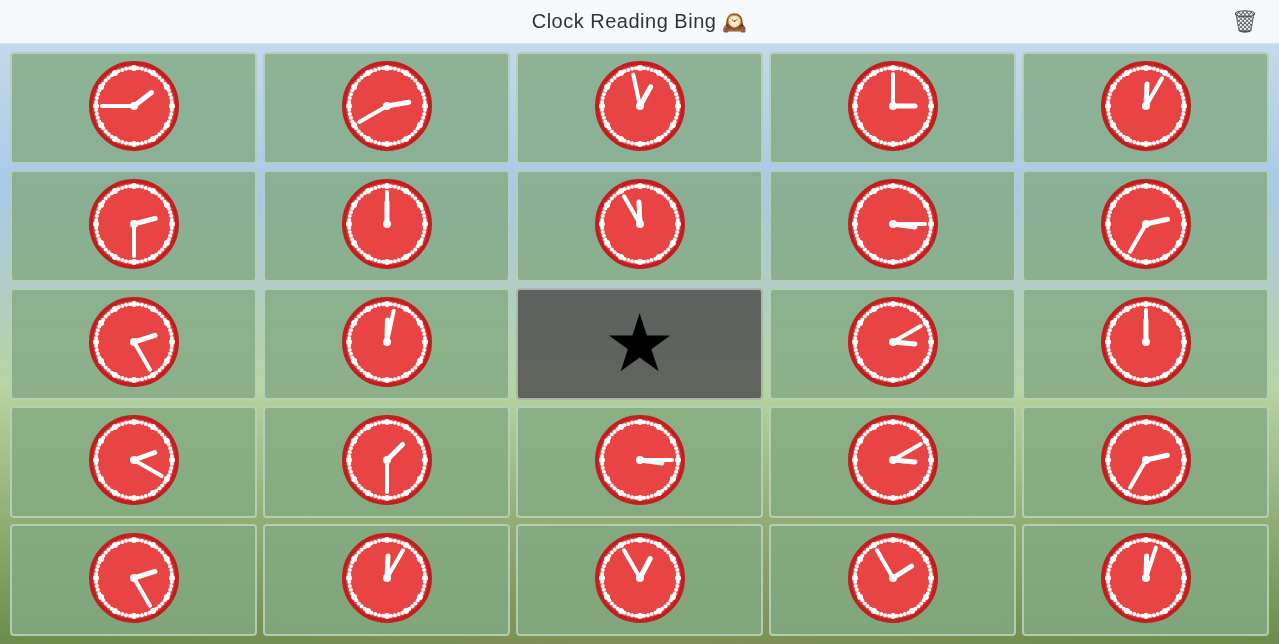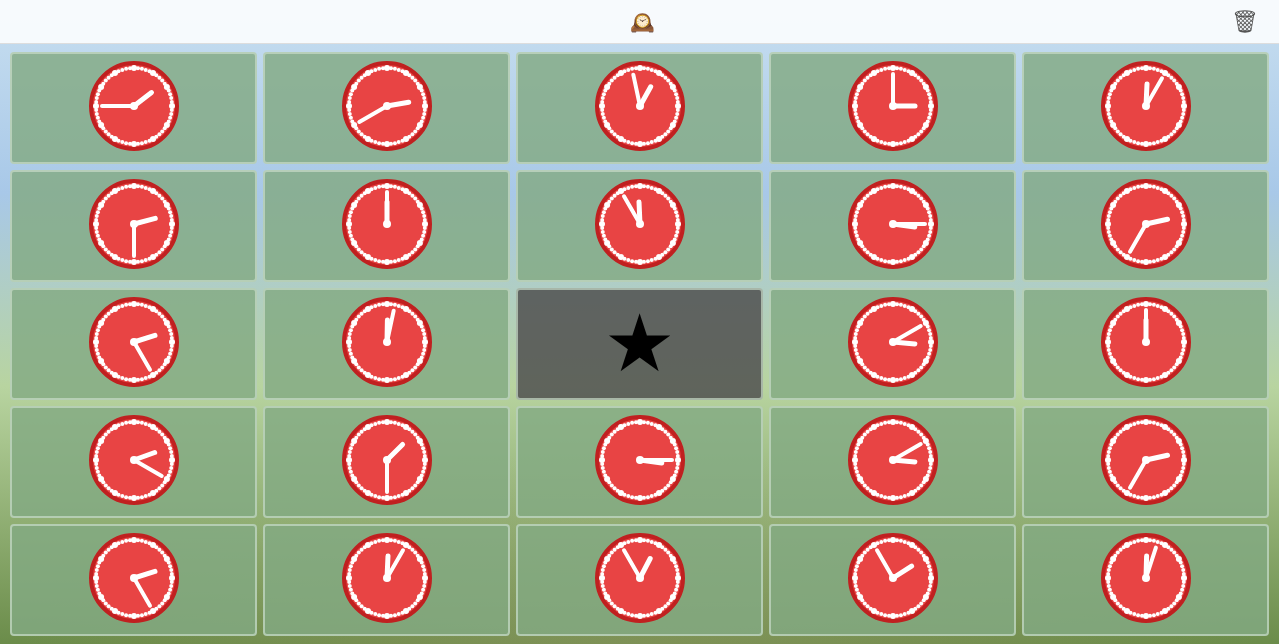--- a/index.html
+++ b/index.html
@@ -89,20 +89,21 @@
     .star-symbol {
       font-size: 80px;
       color: black;
       line-height: 1;
     }
   </style>
 </head>
 <body>
 
 <div class="title-bar">
+  <span class="title-text">Clock Reading Bing</span>
   <span class="title-icon">🕰️</span>
   <button class="trash-btn">🗑</button>
 </div>
 
 <div class="grid-container" id="bingo-grid">
 <div class="cell">
       <div><svg width="90" height="90" viewBox="0 0 90 90">
     <circle cx="45" cy="45" r="43" fill="#e84444" stroke="#c02020" stroke-width="4"></circle>
     <circle cx="45.0" cy="7.0" r="3" fill="white"></circle>
           <circle cx="49.0" cy="7.2" r="2" fill="white"></circle>

